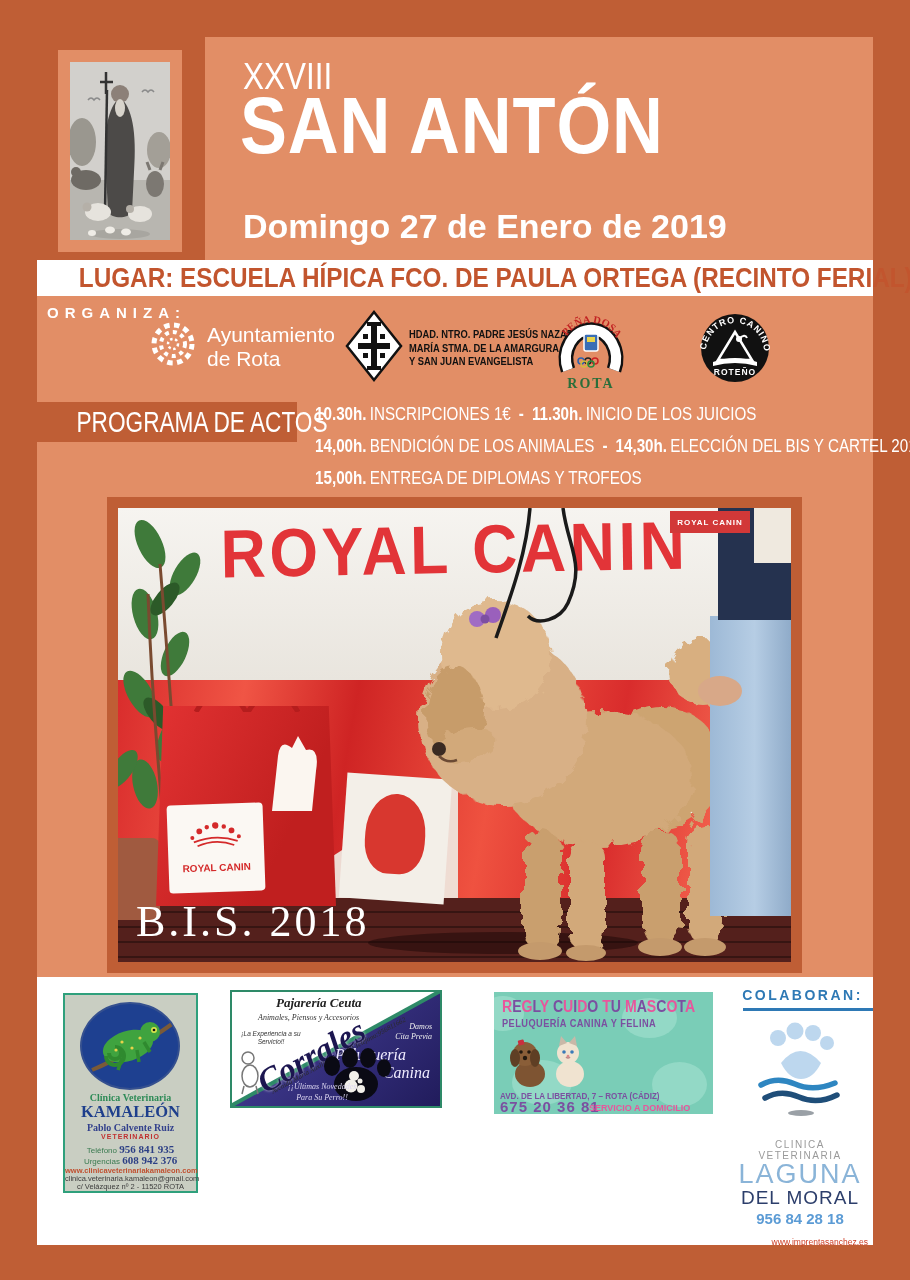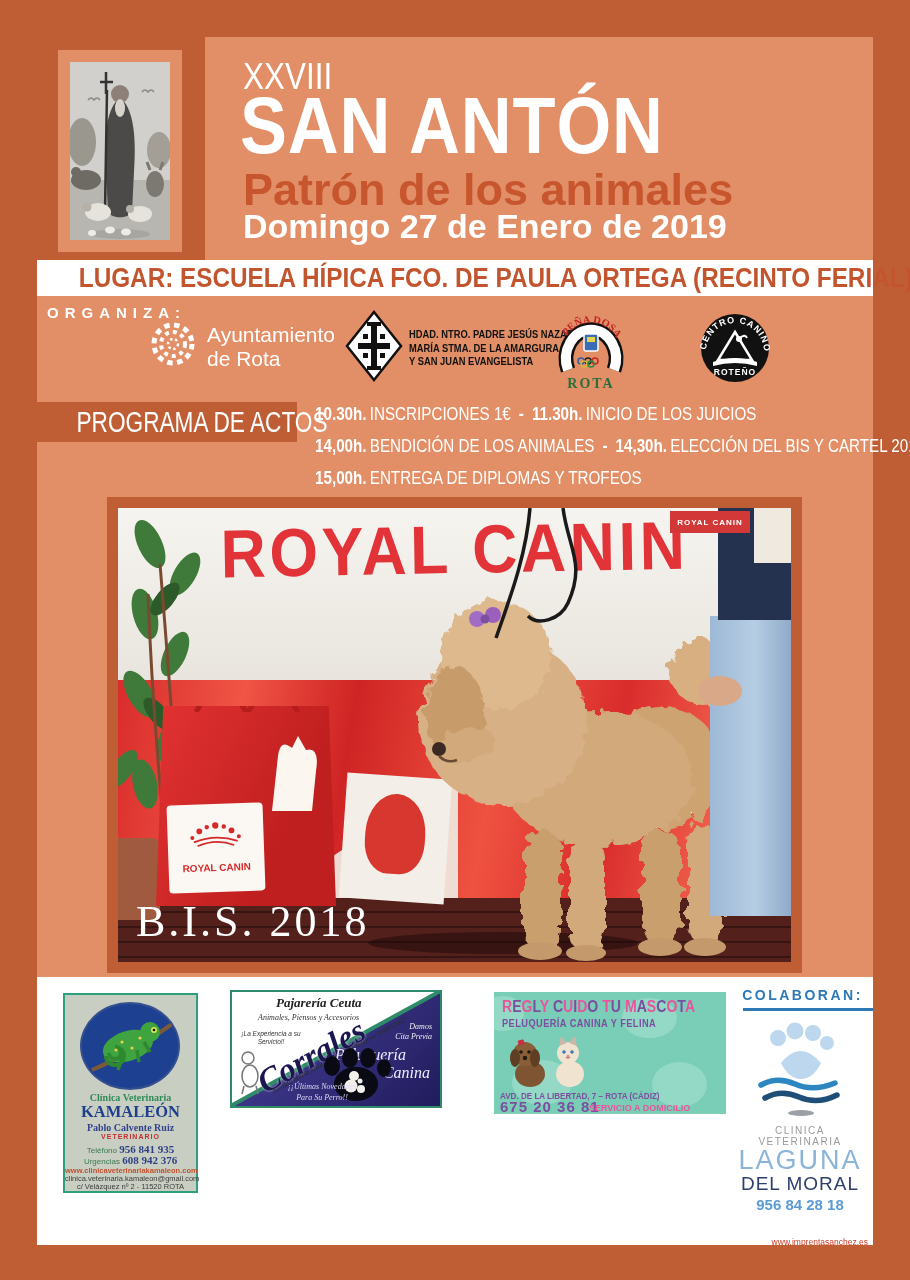--- a/index.html
+++ b/index.html
@@ -83,33 +83,33 @@
   .cor-exp{left:8px;top:38px;width:62px;text-align:center;font-style:italic;font-size:6.5px;line-height:8px;color:#333;}
   .cor-name{left:28px;top:74px;font-family:"Liberation Serif",serif;font-style:italic;font-weight:bold;font-size:33px;
      color:#1c1650;transform:rotate(-28.7deg);transform-origin:0 50%;text-shadow:0 0 3px rgba(255,255,255,.8);}
   .cor-addr{left:40px;top:96px;font-family:"Liberation Serif",serif;font-style:italic;font-size:7px;color:#2a2a2a;
      transform:rotate(-28.7deg);transform-origin:0 50%;}
   .cor-cita{right:8px;top:30px;text-align:right;font-family:"Liberation Serif",serif;font-style:italic;font-size:8px;line-height:10px;color:#eee;}
   .cor-pelu1{right:34px;top:54px;font-family:"Liberation Serif",serif;font-style:italic;font-size:16px;color:#f0ecff;}
   .cor-pelu2{right:10px;top:72px;font-family:"Liberation Serif",serif;font-style:italic;font-size:16px;color:#f0ecff;}
   .cor-b1{left:30px;top:90px;width:120px;text-align:center;font-family:"Liberation Serif",serif;font-style:italic;font-size:8px;color:#ded8f2;}
   .cor-b2{left:30px;top:101px;width:120px;text-align:center;font-family:"Liberation Serif",serif;font-style:italic;font-size:8px;color:#ded8f2;}
-  .reg-card{left:457px;top:15px;width:219px;height:122px;background:#7acdb7;overflow:hidden;padding-left:13px;}
+  .reg-card{left:457px;top:15px;width:219px;height:122px;background:#7acdb7;overflow:hidden;}
   .rp{background:#93d9c6;border-radius:50%;}
   .reg-title{left:8px;top:6px;font-size:16px;font-weight:bold;transform:scaleX(.88);white-space:nowrap;}
   .reg-sub{left:8px;top:25px;font-size:10.5px;font-weight:bold;color:#7b4fa0;transform:scaleX(.88);white-space:nowrap;letter-spacing:.5px;}
   .reg-serv{right:6px;top:42px;text-align:right;font-size:9px;font-weight:bold;line-height:13px;color:#7b4fa0;}
   .reg-serv .pk{color:#e8559c;}
   .reg-addr{left:6px;top:99px;font-size:8.5px;font-weight:bold;color:#7b4fa0;transform:scaleX(.95);white-space:nowrap;}
   .reg-phone{left:6px;top:106px;font-size:15px;font-weight:bold;color:#7b4fa0;letter-spacing:1px;}
   .reg-home{left:95px;top:111px;font-size:9px;font-weight:bold;color:#e8559c;}
   .colaboran{left:703px;top:10px;width:125px;text-align:center;font-size:14px;font-weight:bold;color:#2e79b5;letter-spacing:2.5px;}
   .colab-line{left:706px;top:31px;width:130px;height:3px;background:#2e79b5;}
   .laguna{left:688px;top:44px;width:150px;text-align:center;}
-  .lag-clinic{font-size:10px;color:#9a9a9a;letter-spacing:1.5px;line-height:11px;margin-top:0;}
+  .lag-clinic{font-size:10px;color:#9a9a9a;letter-spacing:1.5px;line-height:11px;margin-top:14px;}
   .lag-name1{font-size:27px;color:#8ab4d8;letter-spacing:2px;line-height:26px;}
   .lag-name2{font-size:19px;color:#2c3e6b;letter-spacing:1px;line-height:21px;}
   .lag-phone{font-size:15px;font-weight:bold;color:#5b9bd5;margin-top:2px;}
   .rc-logo{left:200px;top:140px;width:440px;text-align:center;}
   .rc-brand{font-size:55px;font-weight:bold;color:#e23d3d;line-height:54px;letter-spacing:1px;}
   .rc-brand sup{font-size:15px;vertical-align:28px;}
   .credits{left:700px;top:254px;width:131px;text-align:right;font-size:8.5px;color:#cc3b22;margin-top:6px;}
 </style>
 </head>
 <body>
@@ -144,21 +144,20 @@
         <ellipse cx="50" cy="172" rx="30" ry="5" fill="#a8a6a0"></ellipse>
         <ellipse cx="40" cy="168" rx="5" ry="3.5" fill="#efece6"></ellipse>
         <ellipse cx="56" cy="170" rx="5" ry="3.5" fill="#efece6"></ellipse>
         <ellipse cx="22" cy="171" rx="4" ry="3" fill="#efece6"></ellipse>
       </svg>
     </div>
   </div>
 
   <div class="abs edition nw cx">XXVIII</div>
   <div class="abs title nw cx">SAN ANTÓN</div>
-  <div class="abs subtitle nw">Patrón de los animales</div>
   <div class="abs date nw">Domingo 27 de Enero de 2019</div>
 
   <div class="abs lugar">
     <span>LUGAR: ESCUELA HÍPICA FCO. DE PAULA ORTEGA (RECINTO FERIAL)</span>
   </div>
 
   <div class="abs mid">
     <div class="abs org-label">ORGANIZA:</div>
 
     <svg class="abs" style="left:110px;top:22px" width="52" height="52" viewBox="0 0 52 52">

